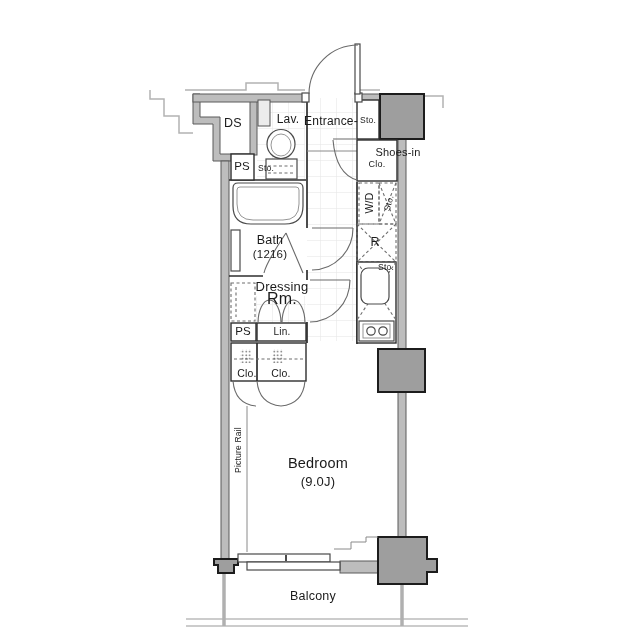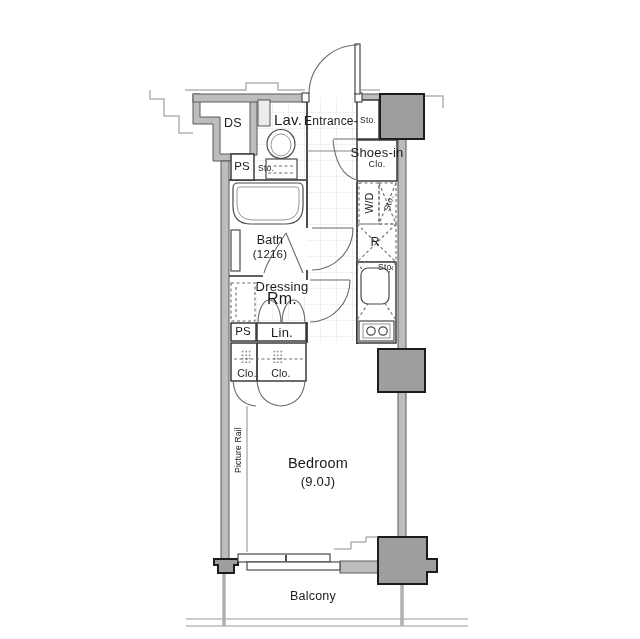--- a/index.html
+++ b/index.html
@@ -146,35 +146,35 @@
     <path class="door" d="M310,248 L350,248 M350,248 A40,42 0 0 1 310,290"></path>
     <path class="door" d="M303,241 L286,201 M286,201 Q266,231 264,241"></path>
     <path class="door" d="M333,107 H357 M333,108 Q336,142 357,148"></path>
     <path class="door" d="M258,291 A11.5,23 0 0 1 281,291 M282,291 A11.5,23 0 0 1 305,291"></path>
     <path class="door" d="M233,349 Q235,372 256,374 M257,349 Q259,372 281,374 M305,349 Q303,372 281,374"></path>
   </g>
 </svg>
 
   <div class="lbl" style="left:233px;top:91px;font-size:12.5px">DS</div>
   <div class="lbl" style="left:242px;top:135px;font-size:11.5px">PS</div>
-  <div class="lbl" style="left:288px;top:87px;font-size:15px">Lav.</div>
+  <div class="lbl" style="left:288px;top:87px;font-size:12px">Lav.</div>
   <div class="lbl" style="left:266px;top:136px;font-size:8.5px">Sto.</div>
   <div class="lbl" style="left:331px;top:89px;font-size:12px">Entrance-</div>
   <div class="lbl" style="left:368px;top:88px;font-size:8.5px">Sto.</div>
-  <div class="lbl" style="left:377px;top:120px;font-size:13px">Shoes-in</div>
+  <div class="lbl" style="left:398px;top:120px;font-size:11px">Shoes-in</div>
   <div class="lbl" style="left:377px;top:132px;font-size:9px">Clo.</div>
   <div class="lbl rot90" style="left:369px;top:171px;font-size:10.5px">W/D</div>
   <div class="lbl rot75" style="left:389px;top:171px;font-size:8.5px">Sto.</div>
   <div class="lbl" style="left:375px;top:210px;font-size:12.5px">R</div>
   <div class="lbl" style="left:386px;top:235px;font-size:8.5px">Sto.</div>
   <div class="lbl" style="left:270px;top:208px;font-size:12.5px">Bath</div>
   <div class="lbl" style="left:270px;top:223px;font-size:11.5px">(1216)</div>
   <div class="lbl" style="left:282px;top:254px;font-size:13px">Dressing</div>
   <div class="lbl" style="left:282px;top:267px;font-size:16px">Rm.</div>
-  <div class="lbl" style="left:282px;top:300px;font-size:13px">Lin.</div>
+  <div class="lbl" style="left:282px;top:300px;font-size:10px">Lin.</div>
   <div class="lbl" style="left:243px;top:300px;font-size:11.5px">PS</div>
   <div class="lbl" style="left:247px;top:341px;font-size:10.5px">Clo.</div>
   <div class="lbl" style="left:281px;top:341px;font-size:10.5px">Clo.</div>
   <div class="lbl rot90" style="left:238px;top:418px;font-size:8.5px">Picture Rail</div>
   <div class="lbl" style="left:318px;top:431px;font-size:14.5px">Bedroom</div>
   <div class="lbl" style="left:318px;top:449px;font-size:13px">(9.0J)</div>
   <div class="lbl" style="left:313px;top:564px;font-size:12.5px">Balcony</div>
 </div>
 
 </body></html>

